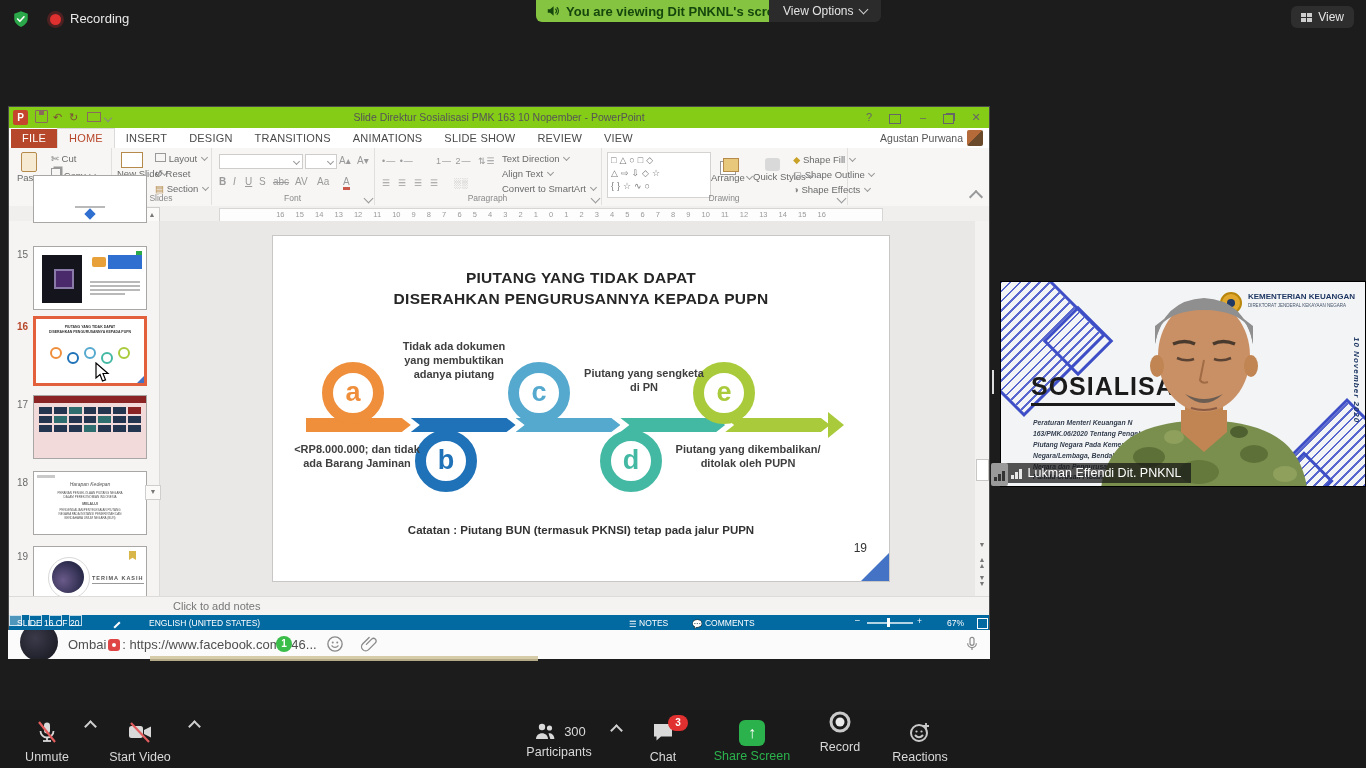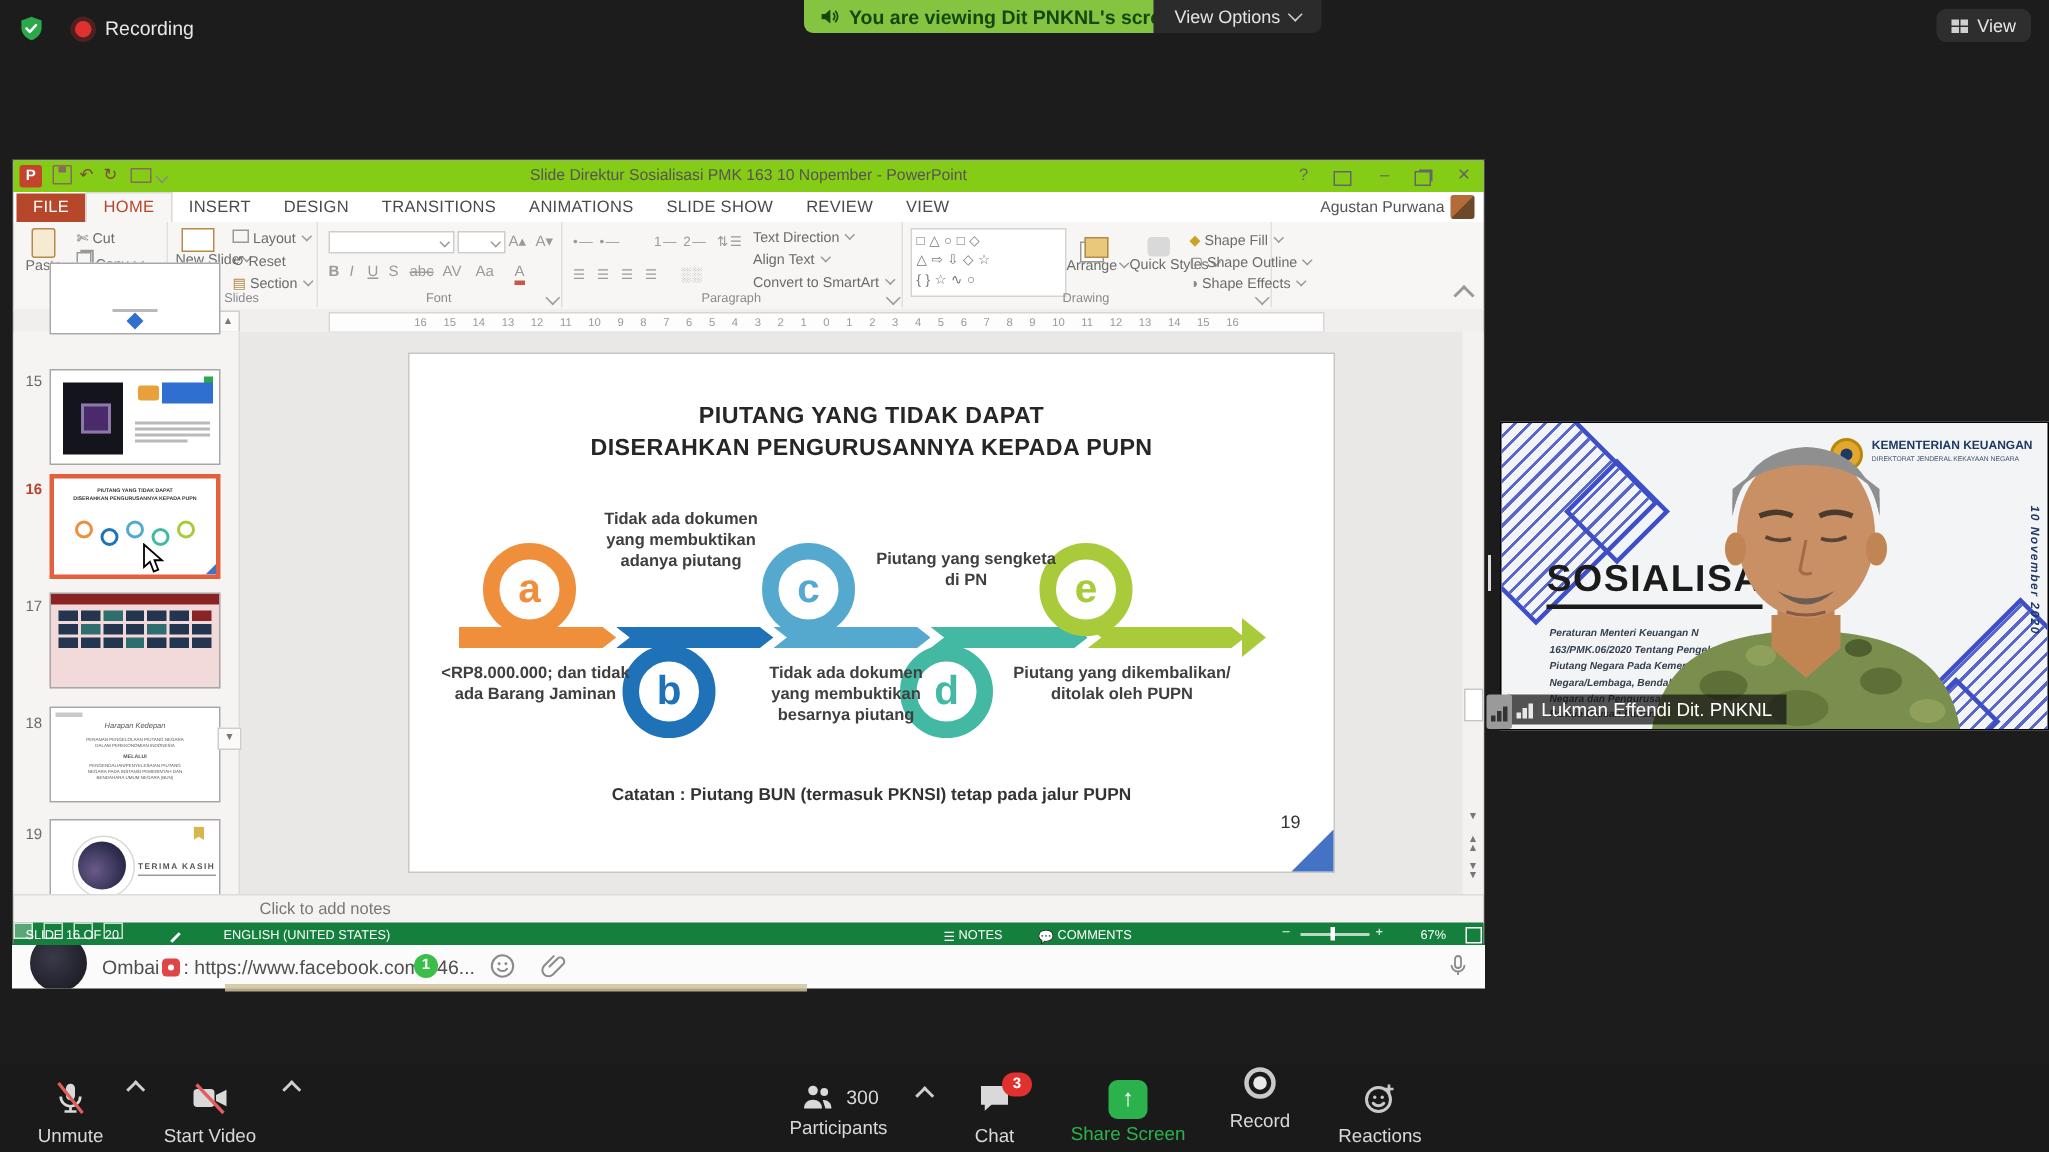--- a/index.html
+++ b/index.html
@@ -82,21 +82,21 @@
   #s-corner{right:0;bottom:0;width:0;height:0;border-left:28px solid transparent;border-bottom:28px solid #4472C4;position:absolute;}
 
   
   #vscroll{left:966px;top:0;width:14px;height:375px;background:#F3F2F1;}
   #vthumb{left:1px;top:238px;width:11px;height:20px;background:#fff;border:1px solid #C9C7C5;}
   .scrbtn{left:1px;width:12px;height:13px;color:#777;font-size:7px;text-align:center;line-height:12px;}
 
   
   #notesbar{left:0;top:489px;width:980px;height:19px;background:#F4F3F2;border-top:1px solid #DDDBD9;}
   #notes-text{left:164px;top:3px;font-size:11px;color:#777;}
-  #statusbar{left:0;top:508px;width:980px;height:27px;background:#15803d;color:#fff;font-size:8.5px;}
+  #statusbar{left:0;top:508px;width:980px;height:27px;background:#0369a1;color:#fff;font-size:8.5px;}
   .st{position:absolute;top:3px;white-space:nowrap;}
   .stic{display:inline-block;vertical-align:-1px;}
   #st-viewicons{left:745px;top:2px;display:flex;gap:7px;}
   .vic{width:13px;height:11px;border:1px solid rgba(255,255,255,.75);box-sizing:border-box;}
   .vic.on{background:rgba(255,255,255,.3);}
   #st-slider{left:858px;top:7px;width:46px;height:1.5px;background:rgba(255,255,255,.7);}
   #st-sliderthumb{left:878px;top:3px;width:3px;height:9px;background:#fff;}
   #st-fit{left:968px;top:3px;width:9px;height:9px;border:1px solid #fff;}
 
   
@@ -400,21 +400,20 @@
 
       <div class="loop abs" style="left: 49px; top: 126px; border-color: rgb(239, 142, 59); color: rgb(239, 142, 59);">a</div>
       <div class="loop abs" style="left: 142px; top: 194px; border-color: rgb(31, 114, 184); color: rgb(31, 114, 184);">b</div>
       <div class="loop abs" style="left: 235px; top: 126px; border-color: rgb(85, 169, 206); color: rgb(85, 169, 206);">c</div>
       <div class="loop abs" style="left: 327px; top: 194px; border-color: rgb(67, 185, 164); color: rgb(67, 185, 164);">d</div>
       <div class="loop abs" style="left: 420px; top: 126px; border-color: rgb(169, 203, 59); color: rgb(169, 203, 59);">e</div>
 
       <div class="dlabel" style="left:120px;top:104px;width:122px">Tidak ada dokumen yang membuktikan adanya piutang</div>
       <div class="dlabel" style="left:308px;top:131px;width:126px">Piutang yang sengketa di PN</div>
       <div class="dlabel" style="left:16px;top:207px;width:136px">&lt;RP8.000.000; dan tidak ada Barang Jaminan</div>
-      <div class="dlabel" style="left:226px;top:207px;width:130px">Tidak ada dokumen yang membuktikan besarnya piutang</div>
       <div class="dlabel" style="left:402px;top:207px;width:146px">Piutang yang dikembalikan/ ditolak oleh PUPN</div>
 
       <div class="abs" id="s-foot">Catatan : Piutang BUN (termasuk PKNSI) tetap pada jalur PUPN</div>
       <div id="s-page">19</div>
       <div id="s-corner"></div>
     </div>
 
     <div class="abs" id="vscroll">
       <div class="abs" id="vthumb"></div>
       <div class="abs scrbtn" style="top:318px">▼</div>

